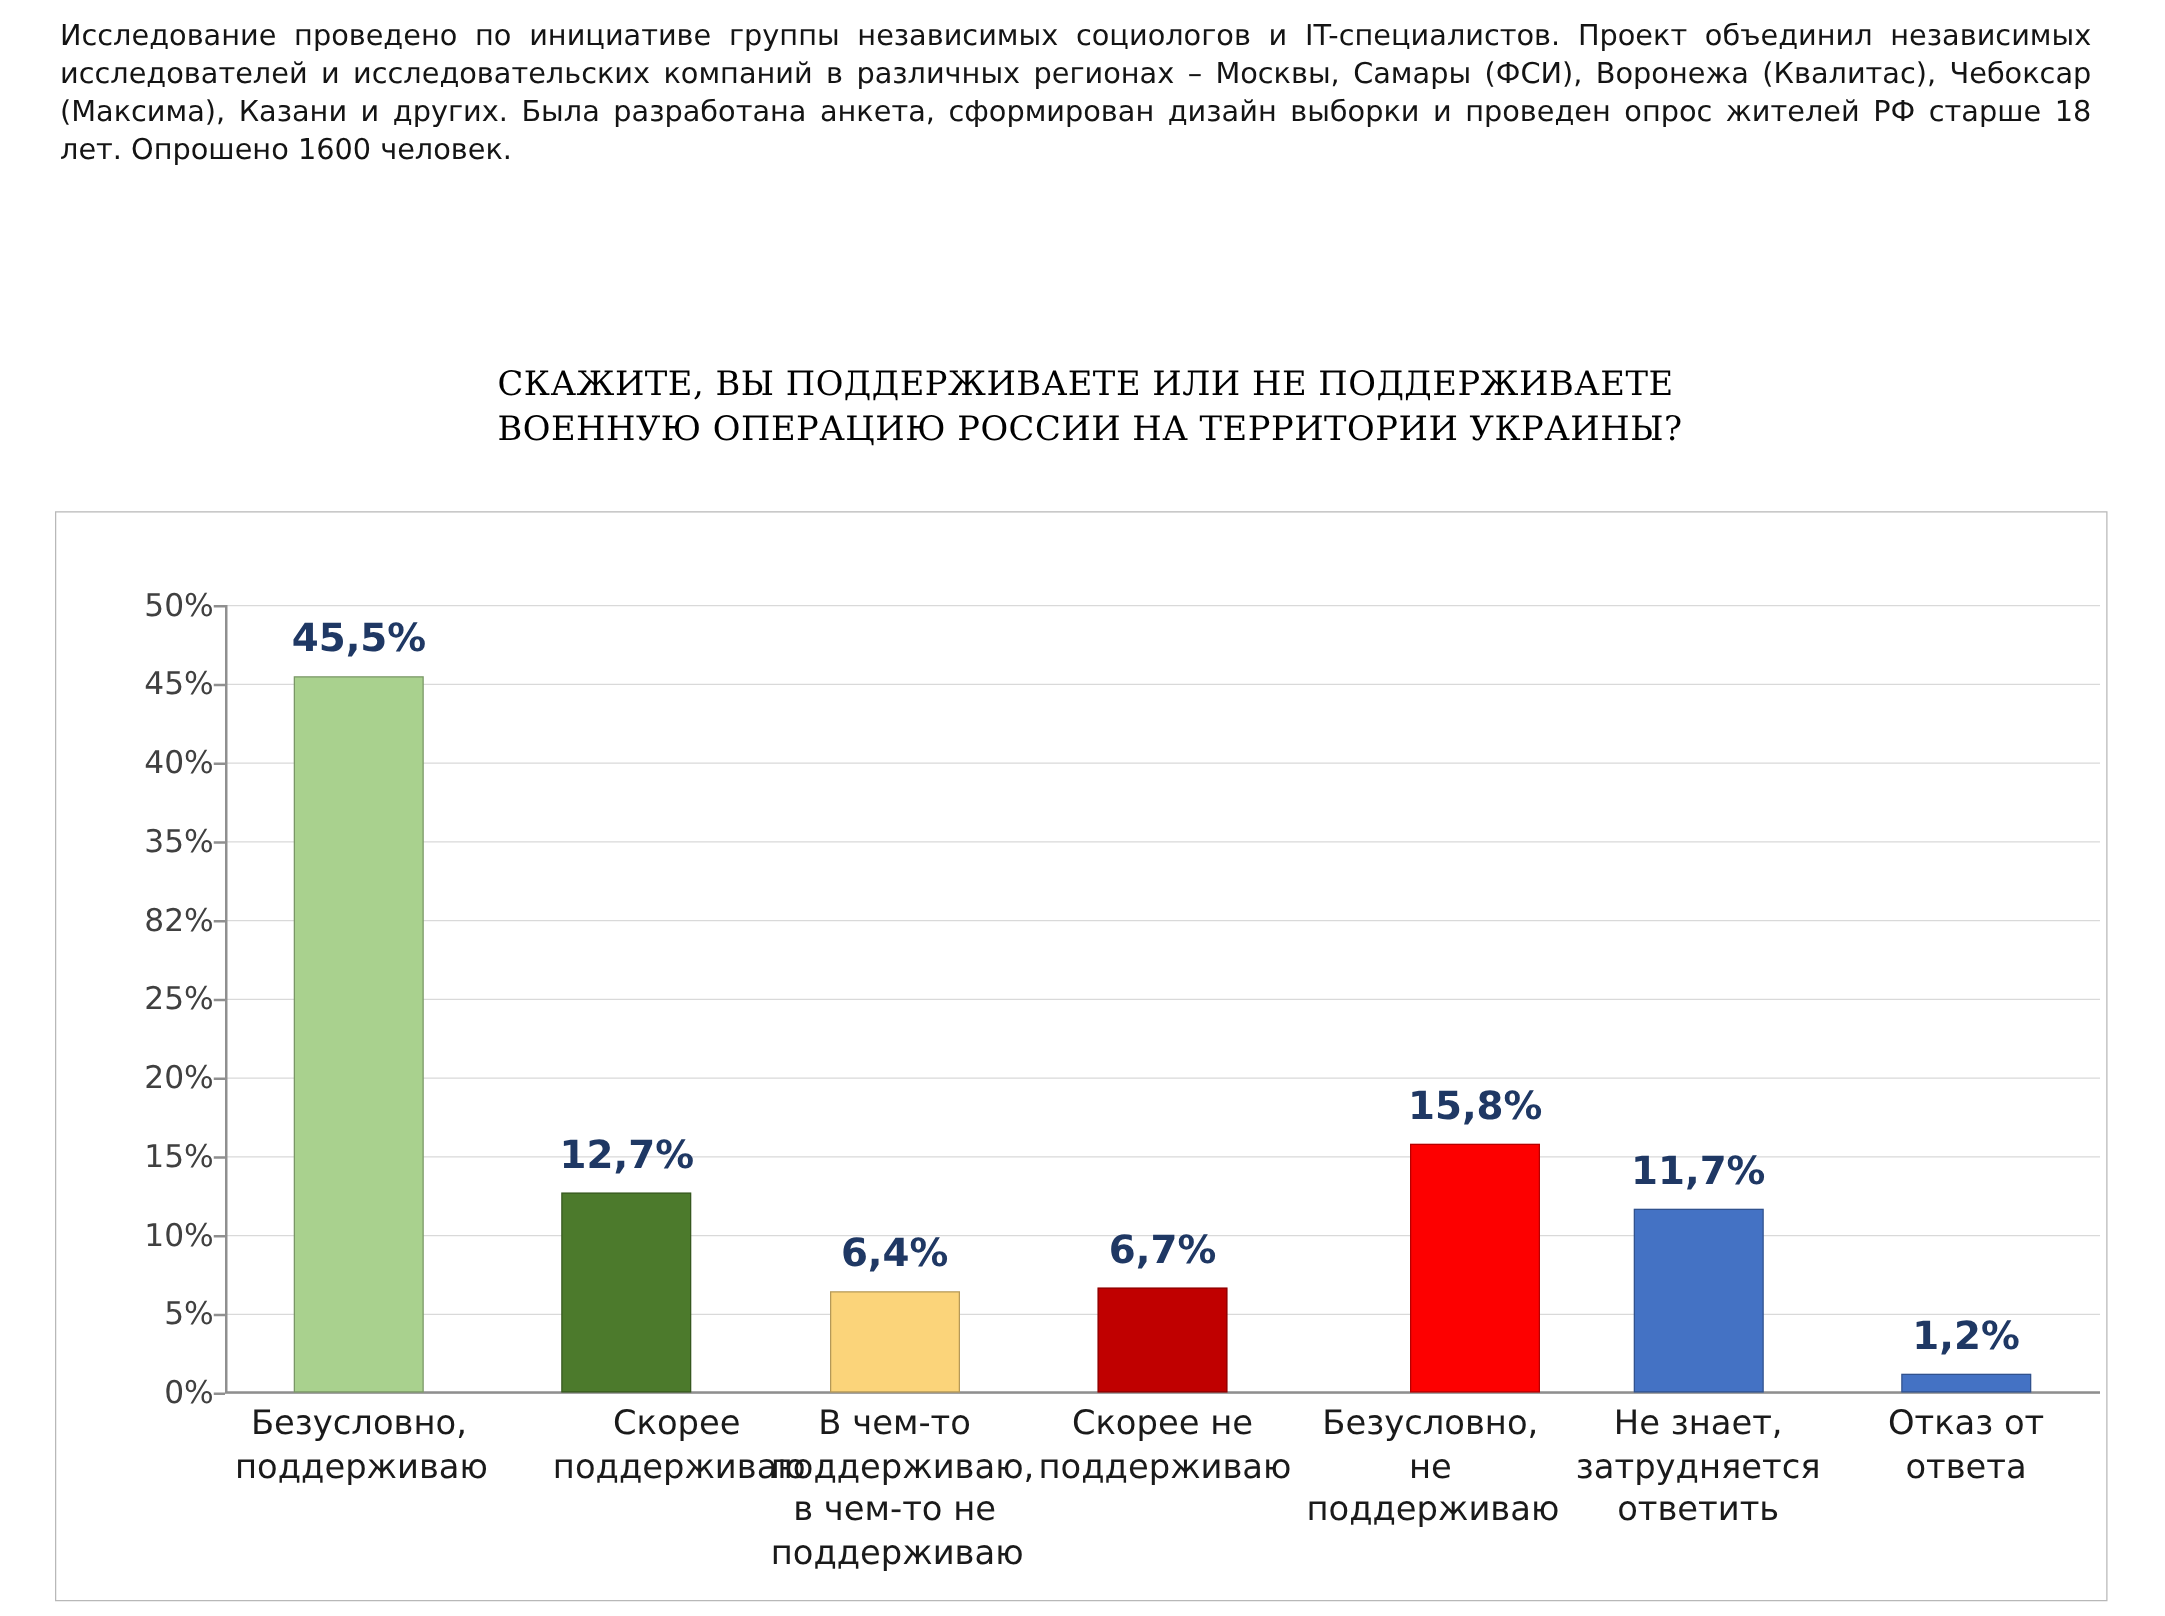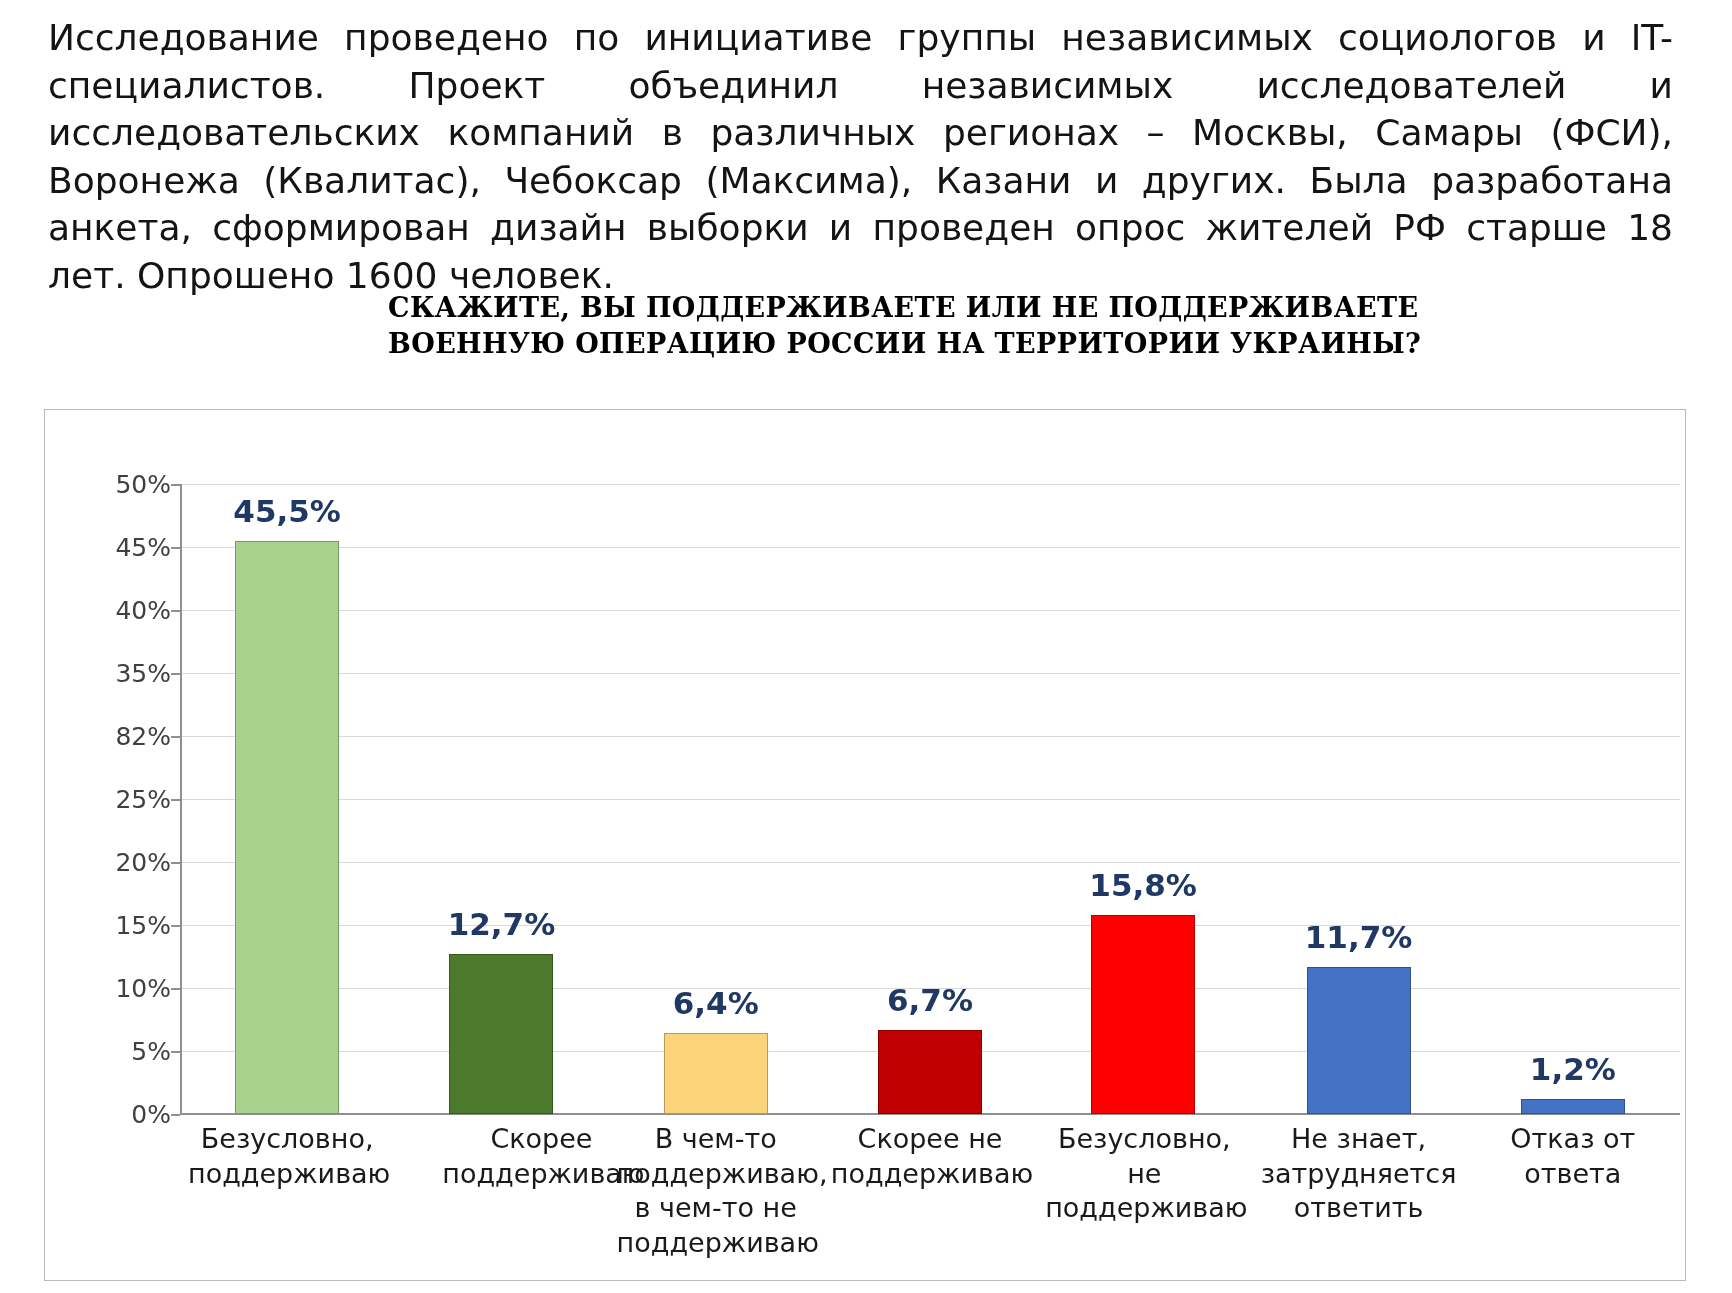--- a/index.html
+++ b/index.html
@@ -19,33 +19,33 @@
     width: 1732px;
     height: 1293px;
     box-sizing: border-box;
     padding: 0;
   }
   .intro {
     position: absolute;
     left: 48px;
     top: 14px;
     width: 1625px;
-    font-size: 36px;
+    font-size: 23px;
     line-height: 1.32;
     text-align: justify;
     color: #141414;
     font-family: "DejaVu Sans", sans-serif;
   }
   .chart-title {
     position: absolute;
-    left: 388px;
+    left: 398px;
     top: 290px;
     width: 1255px;
     font-family: "DejaVu Serif", serif;
-    font-weight: bold;
+    font-weight: normal;
     font-size: 27px;
     line-height: 1.35;
     letter-spacing: 0.4px;
     color: #000000;
     text-align: justify;
   }
   .chart-title .line2 {
     display: block;
   }
   .chart-box {
@@ -238,21 +238,21 @@
           <div class="bar-value" style="bottom: 172.02px; color: rgb(31, 56, 100);">12,7%</div>
         </div>
         <div class="bar-slot" style="left: 428.571px; width: 214.286px;">
           <div class="bar" style="height: 80.64px; background: rgb(251, 212, 122);"></div>
           <div class="bar-value" style="bottom: 92.64px; color: rgb(31, 56, 100); margin-top: 28px;">6,4%</div>
         </div>
         <div class="bar-slot" style="left: 642.857px; width: 214.286px;">
           <div class="bar" style="height: 84.42px; background: rgb(192, 0, 0);"></div>
           <div class="bar-value" style="bottom: 96.42px; color: rgb(31, 56, 100);">6,7%</div>
         </div>
-        <div class="bar-slot" style="left: 856px; width: 214.286px;">
+        <div class="bar-slot" style="left: 893px; width: 214.286px;">
           <div class="bar" style="height: 199.08px; background: rgb(253, 0, 0);"></div>
           <div class="bar-value" style="bottom: 211.08px; color: rgb(31, 56, 100);">15,8%</div>
         </div>
         <div class="bar-slot" style="left: 1071.43px; width: 214.286px;">
           <div class="bar" style="height: 147.42px; background: rgb(68, 114, 196);"></div>
           <div class="bar-value" style="bottom: 159.42px; color: rgb(31, 56, 100);">11,7%</div>
         </div>
         <div class="bar-slot" style="left: 1285.71px; width: 214.286px;">
           <div class="bar" style="height: 15.12px; background: rgb(68, 114, 196);"></div>
           <div class="bar-value" style="bottom: 27.12px; color: rgb(31, 56, 100);">1,2%</div>

